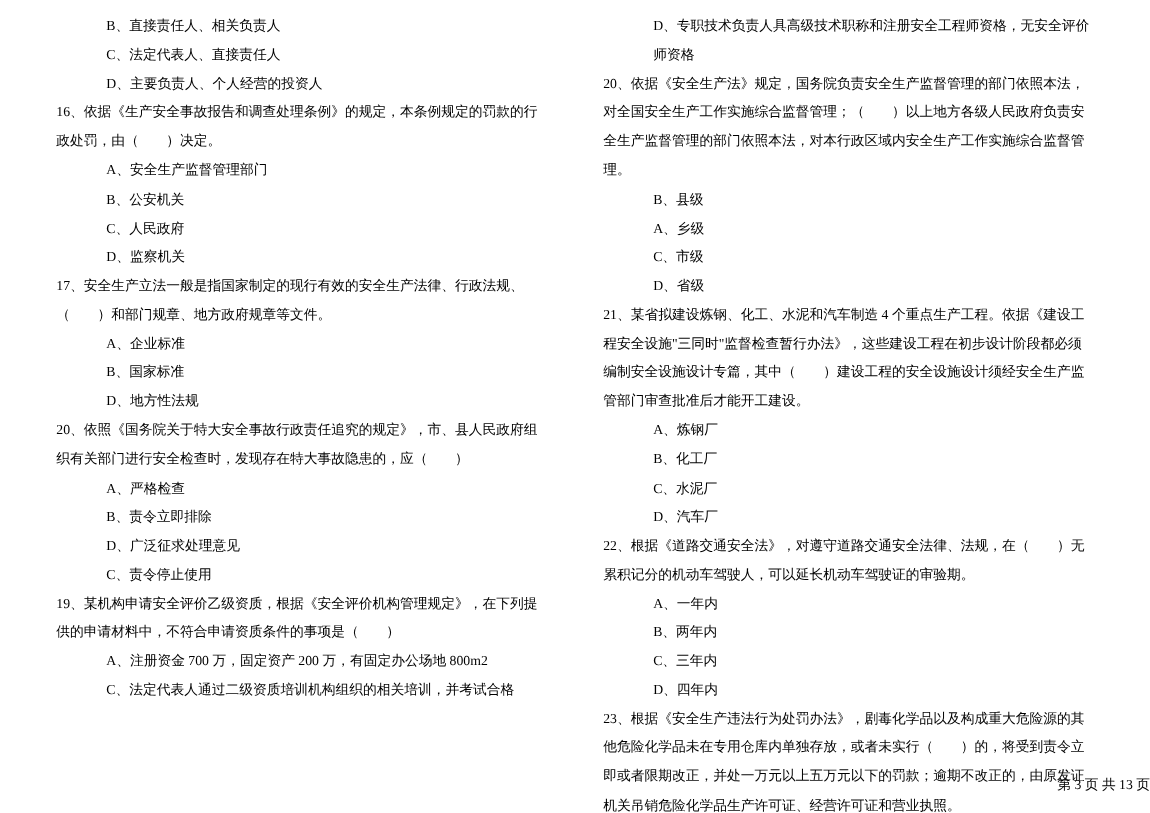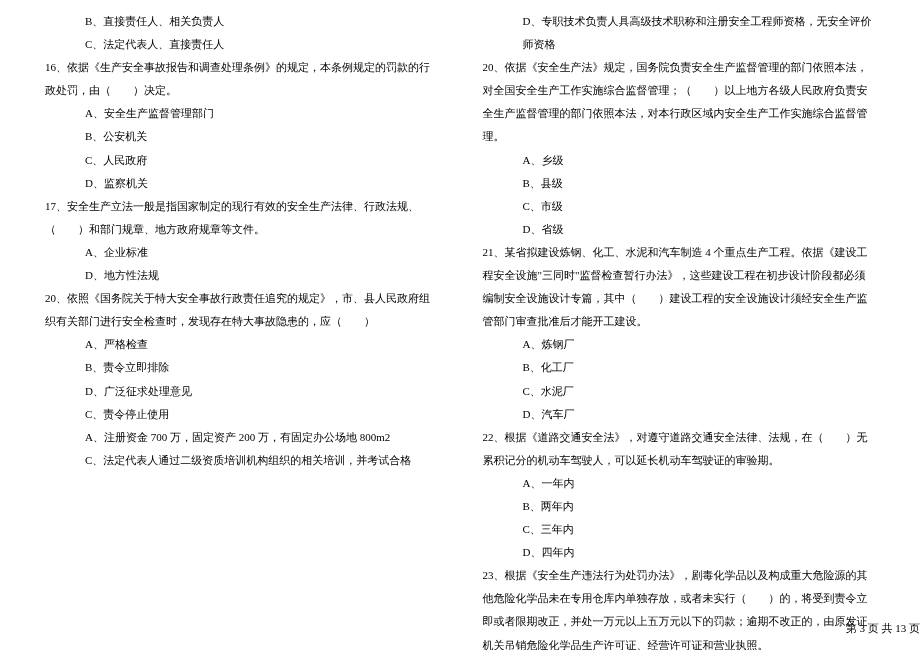--- a/index.html
+++ b/index.html
@@ -41,47 +41,50 @@
       font-size: 11px;
     }
   </style>
 </head>
 <body>
 
 <div class="content">
   <div class="column">
     <div class="option">B、直接责任人、相关负责人</div>
     <div class="option">C、法定代表人、直接责任人</div>
+    <div class="option">D、主要负责人、个人经营的投资人</div>
 
     <div class="question">16、依据《生产安全事故报告和调查处理条例》的规定，本条例规定的罚款的行政处罚，由（　　）决定。</div>
     <div class="option">A、安全生产监督管理部门</div>
     <div class="option">B、公安机关</div>
     <div class="option">C、人民政府</div>
     <div class="option">D、监察机关</div>
 
     <div class="question">17、安全生产立法一般是指国家制定的现行有效的安全生产法律、行政法规、（　　）和部门规章、地方政府规章等文件。</div>
     <div class="option">A、企业标准</div>
+    <div class="option">B、国家标准</div>
     <div class="option">D、地方性法规</div>
 
     <div class="question">20、依照《国务院关于特大安全事故行政责任追究的规定》，市、县人民政府组织有关部门进行安全检查时，发现存在特大事故隐患的，应（　　）</div>
     <div class="option">A、严格检查</div>
     <div class="option">B、责令立即排除</div>
     <div class="option">D、广泛征求处理意见</div>
     <div class="option">C、责令停止使用</div>
 
+    <div class="question">19、某机构申请安全评价乙级资质，根据《安全评价机构管理规定》，在下列提供的申请材料中，不符合申请资质条件的事项是（　　）</div>
     <div class="option">A、注册资金 700 万，固定资产 200 万，有固定办公场地 800m2</div>
     <div class="option">C、法定代表人通过二级资质培训机构组织的相关培训，并考试合格</div>
   </div>
 
   <div class="column">
     <div class="option">D、专职技术负责人具高级技术职称和注册安全工程师资格，无安全评价师资格</div>
 
     <div class="question">20、依据《安全生产法》规定，国务院负责安全生产监督管理的部门依照本法，对全国安全生产工作实施综合监督管理；（　　）以上地方各级人民政府负责安全生产监督管理的部门依照本法，对本行政区域内安全生产工作实施综合监督管理。</div>
+    <div class="option">B、县级</div>
     <div class="option">A、乡级</div>
-    <div class="option">B、县级</div>
     <div class="option">C、市级</div>
     <div class="option">D、省级</div>
 
     <div class="question">21、某省拟建设炼钢、化工、水泥和汽车制造 4 个重点生产工程。依据《建设工程安全设施"三同时"监督检查暂行办法》，这些建设工程在初步设计阶段都必须编制安全设施设计专篇，其中（　　）建设工程的安全设施设计须经安全生产监管部门审查批准后才能开工建设。</div>
     <div class="option">A、炼钢厂</div>
     <div class="option">B、化工厂</div>
     <div class="option">C、水泥厂</div>
     <div class="option">D、汽车厂</div>
 
     <div class="question">22、根据《道路交通安全法》，对遵守道路交通安全法律、法规，在（　　）无累积记分的机动车驾驶人，可以延长机动车驾驶证的审验期。</div>

